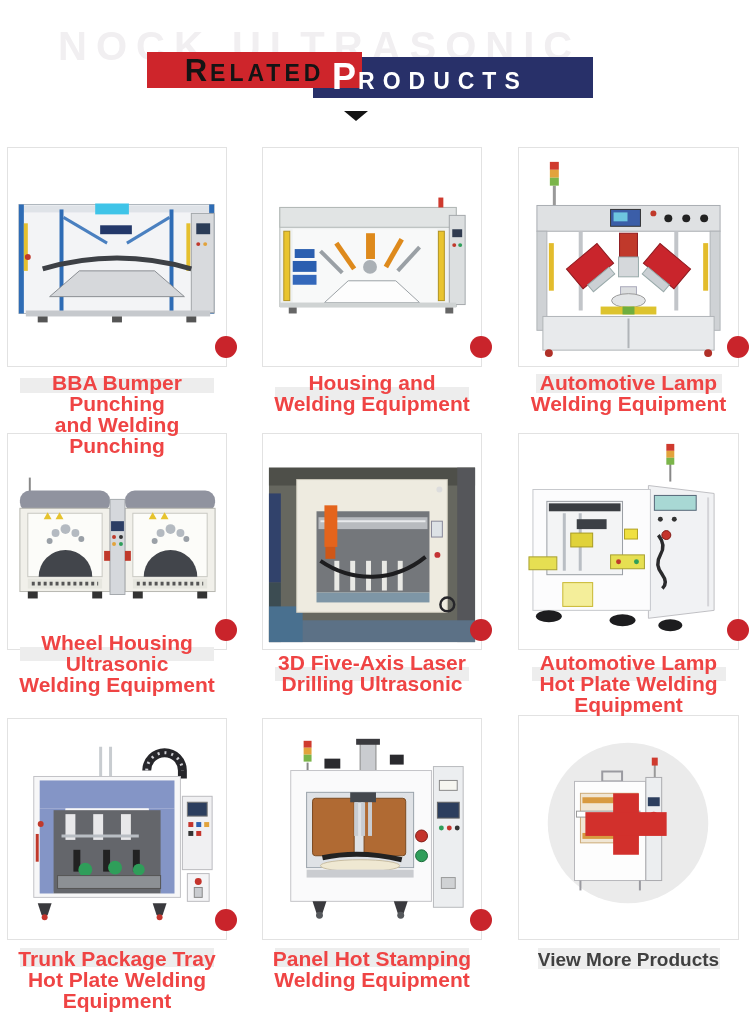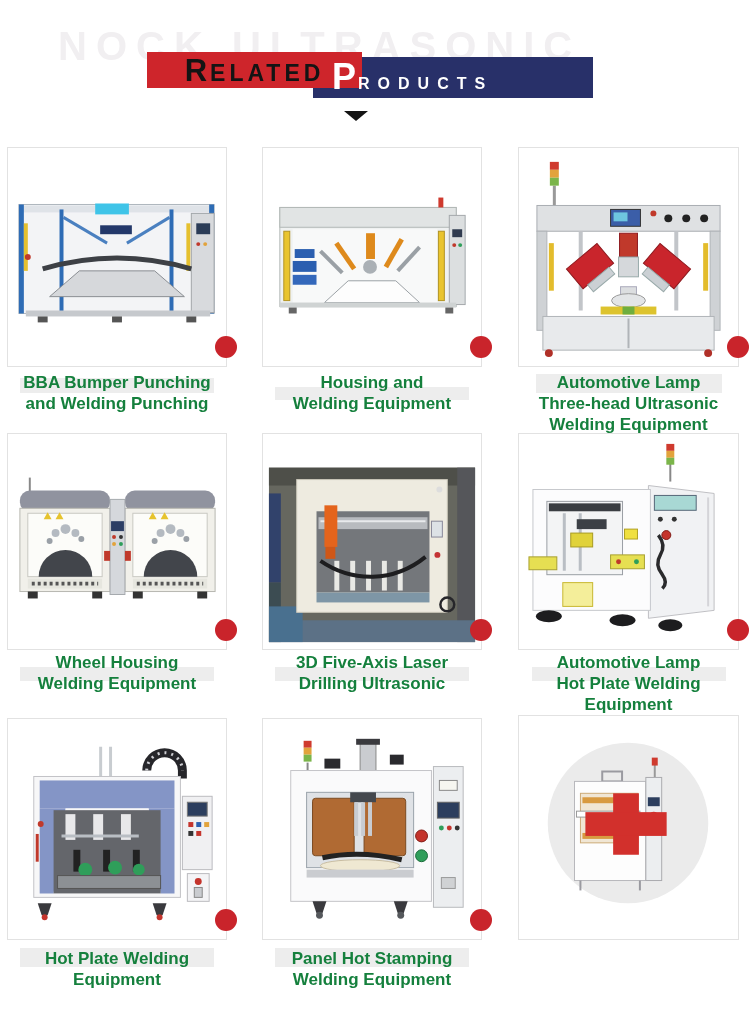--- a/index.html
+++ b/index.html
@@ -13,50 +13,50 @@
   
   .hdr-blue{position:absolute;left:313px;top:57px;width:280px;height:41px;background:#283069;z-index:1;}
   .hdr-red{position:absolute;left:147px;top:52px;width:215px;height:36px;background:#ce252b;z-index:2;}
   .hdr-related{position:absolute;left:147px;top:52px;width:215px;height:52px;z-index:3;
                text-align:center;color:#141414;font-weight:700;line-height:38px;white-space:nowrap;}
   .hdr-related .big{font-size:31px;letter-spacing:3px;}
   .hdr-related .rest{font-size:23px;letter-spacing:4px;}
   .hdr-products{position:absolute;left:332px;top:54px;width:260px;height:44px;z-index:4;
                 color:#ffffff;font-weight:700;line-height:46px;white-space:nowrap;}
   .hdr-products .big{font-size:36px;letter-spacing:2px;}
-  .hdr-products .rest{font-size:16px;letter-spacing:8px;margin-top:20px;}
+  .hdr-products .rest{font-size:23px;letter-spacing:8px;margin-top:20px;}
   .hdr-triangle{position:absolute;left:344px;top:111px;width:0;height:0;z-index:3;
                 border-left:12px solid transparent;border-right:12px solid transparent;
                 border-top:10px solid #141414;}
 
   
   .card{position:absolute;background:#fff;border:1px solid #e2e2e2;box-sizing:border-box;}
   .card svg{position:absolute;left:0;top:0;width:100%;height:100%;}
   .dot{position:absolute;width:22px;height:22px;border-radius:50%;background:#c9242b;
        right:-11px;bottom:8px;z-index:5;}
   .c1{left:7px;  top:147px;width:220px;height:220px;}
   .c2{left:262px;top:147px;width:220px;height:220px;}
   .c3{left:518px;top:147px;width:221px;height:220px;}
   .c4{left:7px;  top:433px;width:220px;height:217px;}
   .c5{left:262px;top:433px;width:220px;height:217px;}
   .c6{left:518px;top:433px;width:221px;height:217px;}
   .c7{left:7px;  top:718px;width:220px;height:222px;}
   .c8{left:262px;top:718px;width:220px;height:222px;}
   .c9{left:518px;top:715px;width:221px;height:225px;}
 
   
-  .cap{position:absolute;width:220px;text-align:center;color:#15803d;font-weight:700;
-       font-size:17px;line-height:21px;cursor:pointer;}
+  .cap{position:absolute;width:220px;text-align:center;color:#ef4444;font-weight:700;
+       font-size:21px;line-height:21px;cursor:pointer;}
   .cap .line{position:relative;display:block;z-index:2;}
   .stripe{position:absolute;left:50%;transform:translateX(-50%);width:194px;height:15px;
           background:#ededed;z-index:1;}
   .t1{left:7px;  top:372px;} .t1 .pad{height:10px;}
   .t2{left:262px;top:372px;}
   .t3{left:518px;top:372px;width:221px;}
-  .t4{left:7px;  top:652px;}
+  .t4{left:7px;  top:632px;}
   .t5{left:262px;top:652px;}
   .t6{left:518px;top:652px;width:221px;}
   .t7{left:7px;  top:948px;}
   .t8{left:262px;top:948px;}
   .t9{left:518px;top:948px;width:221px;font-size:19px;line-height:24px;color:#404040;}
   .t9 .pad{height:8px;}
   .s1{top:6px;height:15px;}
   .s2{top:15px;height:13px;}
   .s3{top:2px;height:19px;width:186px;}
   .s4,.s5,.s6{top:15px;height:14px;}
@@ -392,43 +392,49 @@
     <span class="line">and Welding Punching</span>
   </div>
   <div class="cap t2">
     <span class="stripe s2"></span>
     <span class="line">Housing and</span>
     <span class="line">Welding Equipment</span>
   </div>
   <div class="cap t3">
     <span class="stripe s3"></span>
     <span class="line">Automotive Lamp</span>
-    <span class="line">Three-head Ultrasonic</span>
     <span class="line">Welding Equipment</span>
   </div>
   <div class="cap t4">
     <span class="stripe s4"></span>
     <span class="line">Wheel Housing</span>
+    <span class="line">Ultrasonic</span>
     <span class="line">Welding Equipment</span>
   </div>
   <div class="cap t5">
     <span class="stripe s5"></span>
     <span class="line">3D Five-Axis Laser</span>
     <span class="line">Drilling Ultrasonic</span>
   </div>
   <div class="cap t6">
     <span class="stripe s6"></span>
     <span class="line">Automotive Lamp</span>
     <span class="line">Hot Plate Welding</span>
     <span class="line">Equipment</span>
   </div>
   <div class="cap t7">
     <span class="stripe s7"></span>
+    <span class="line">Trunk Package Tray</span>
     <span class="line">Hot Plate Welding</span>
     <span class="line">Equipment</span>
   </div>
   <div class="cap t8">
     <span class="stripe s8"></span>
     <span class="line">Panel Hot Stamping</span>
     <span class="line">Welding Equipment</span>
   </div>
+  <div class="cap t9">
+    <span class="stripe s9"></span>
+    <span class="pad"></span>
+    <span class="line">View More Products</span>
+  </div>
 
 </div>
 
 </body></html>

